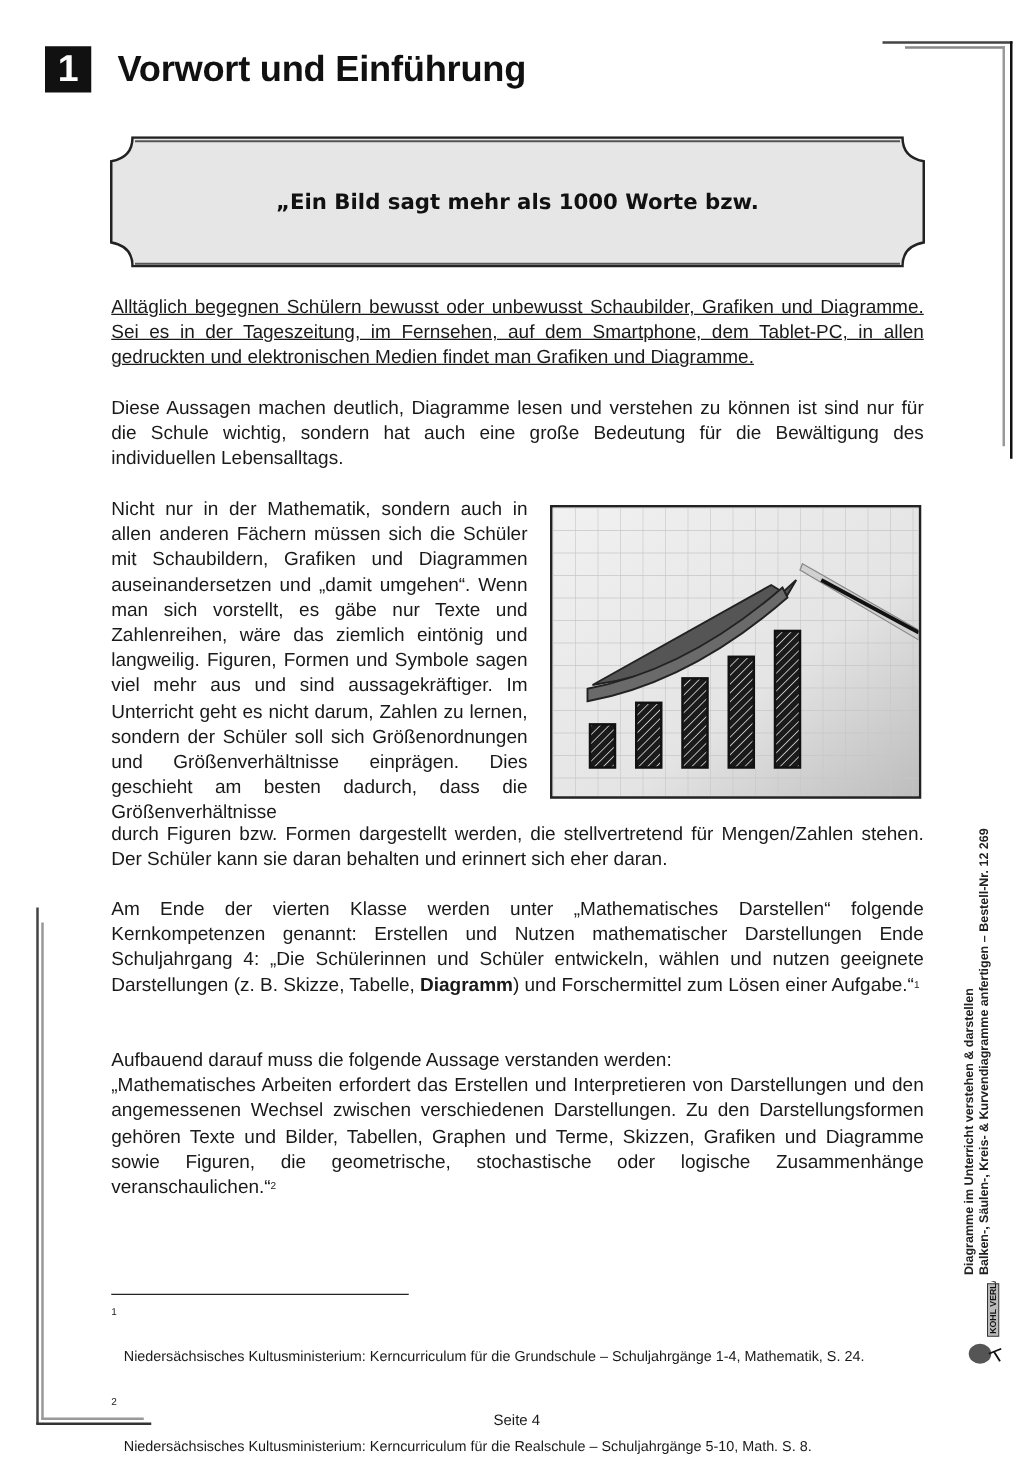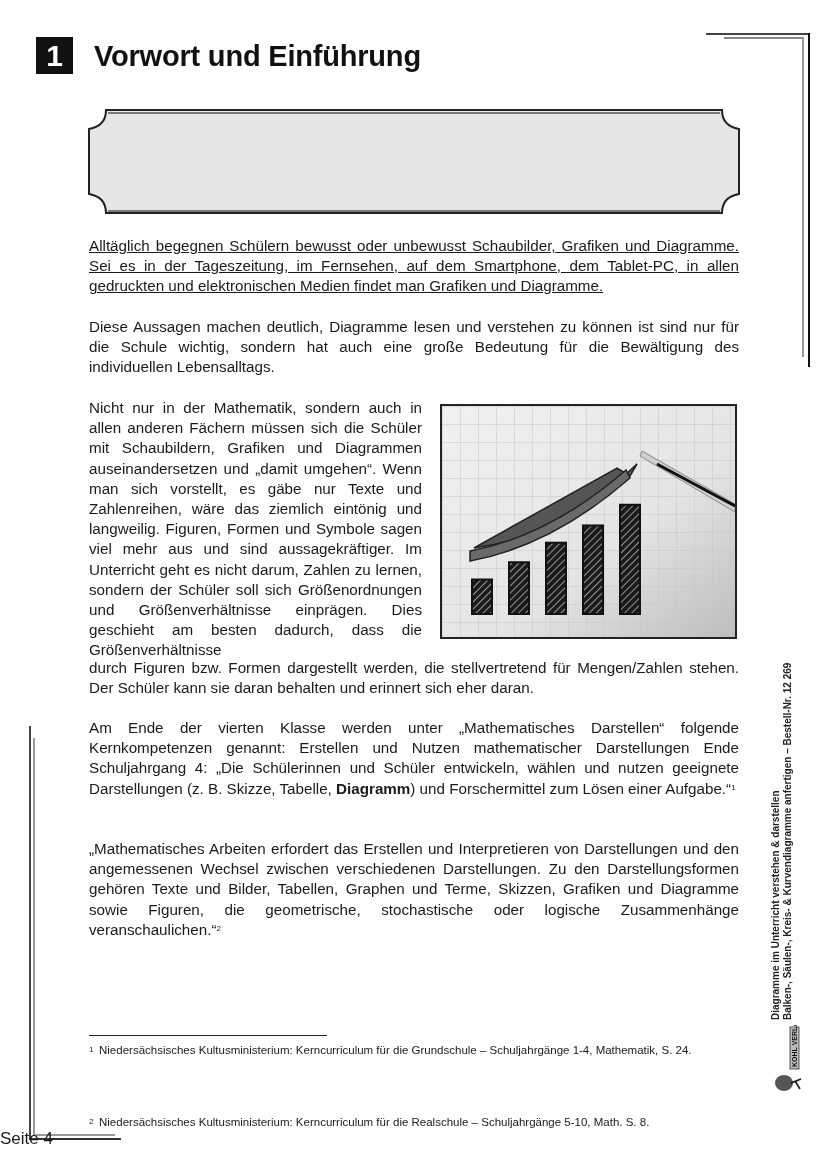--- a/index.html
+++ b/index.html
@@ -33,23 +33,23 @@
   sup { font-size: 8px; vertical-align: top; position: relative; top: -1px; }
 
   
   .figure { left: 440px; top: 404px; width: 297px; height: 235px; border: 2px solid #222;
     box-sizing: border-box; overflow: hidden; background: #e8e8e8; }
 
   
   .fn-rule { left: 89px; top: 1035px; width: 238px; height: 1px; background: #222; }
   .fn { left: 89px; font-size: 11.5px; line-height: 14px; color: #1a1a1a; }
   .fn .n { display: inline-block; width: 10px; font-size: 8px; vertical-align: top; }
-  .fn .t { display: inline-block; width: 640px; vertical-align: top; }
+  .fn .t { display: inline-block; width: 640px; vertical-align: top; margin-top: 36px; }
 
-  .page-num { left: 0; width: 827px; top: 1129px; font-size: 17px; color: #1a1a1a; }
+  .page-num { left: 0; width: 827px; top: 1129px; text-align: center; font-size: 12px; color: #1a1a1a; }
 
   
   .side { left: 770px; top: 650px; width: 50px; height: 370px; }
   .side-inner { position: absolute; left: 0; top: 370px; transform-origin: 0 0; transform: rotate(-90deg);
     width: 370px; font-size: 10px; font-weight: bold; line-height: 12px; color: #222; white-space: nowrap; }
   .logo { left: 773px; top: 1025px; width: 30px; height: 70px; }
 </style>
 </head>
 <body>
 
@@ -66,31 +66,33 @@
 <div class="abs chapter-num">1</div>
 <div class="abs chapter-title">Vorwort und Einführung</div>
 
 <div class="abs quote-box">
   <svg width="652" height="105" viewBox="0 0 652 105">
     <path d="M18,1 L634,1 Q634,17 651,20 L651,85 Q634,88 634,104 L18,104 Q18,88 1,85 L1,20 Q18,17 18,1 Z" fill="#e6e6e6" stroke="#222" stroke-width="2"></path>
     <path d="M20,4 L632,4" stroke="#555" stroke-width="1.5"></path>
     <path d="M20,102 L632,102" stroke="#555" stroke-width="1.5"></path>
   </svg>
   <div class="quote-text">
+    <div>„Ein Bild sagt mehr als 1000 Worte bzw.</div>
   </div>
 </div>
 
 <div class="abs para" style="top:236px;text-decoration:underline;">Alltäglich begegnen Schülern bewusst oder unbewusst Schaubilder, Grafiken und Diagramme. Sei es in der Tageszeitung, im Fernsehen, auf dem Smartphone, dem Tablet-PC, in allen gedruckten und elektronischen Medien findet man Grafiken und Diagramme.</div>
 <div class="abs para" style="top:317px;">Diese Aussagen machen deutlich, Diagramme lesen und verstehen zu können ist sind nur für die Schule wichtig, sondern hat auch eine große Bedeutung für die Bewältigung des individuellen Lebensalltags.</div>
 <div class="abs para para-narrow" style="top:398px;">Nicht nur in der Mathematik, sondern auch in allen anderen Fächern müssen sich die Schüler mit Schaubildern, Grafiken und Diagrammen auseinandersetzen und „damit umgehen“. Wenn man sich vorstellt, es gäbe nur Texte und Zahlenreihen, wäre das ziemlich eintönig und langweilig. Figuren, Formen und Symbole sagen viel mehr aus und sind aussagekräftiger. Im Unterricht geht es nicht darum, Zahlen zu lernen, sondern der Schüler soll sich Größenordnungen und Größenverhältnisse einprägen. Dies geschieht am besten dadurch, dass die Größenverhältnisse</div>
 <div class="abs para" style="top:658px;">durch Figuren bzw. Formen dargestellt werden, die stellvertretend für Mengen/Zahlen stehen. Der Schüler kann sie daran behalten und erinnert sich eher daran.</div>
 
 <div class="abs para" style="top:718px;"><span>Am Ende der vierten Klasse werden unter „Mathematisches Darstellen“ folgende Kernkompetenzen genannt: Erstellen und Nutzen mathematischer Darstellungen Ende Schuljahrgang 4: „Die Schülerinnen und Schüler entwickeln, wählen und nutzen geeignete Darstellungen (z. B. Skizze, Tabelle, </span><span class="b">Diagramm</span><span>) und Forschermittel zum Lösen einer Aufgabe.“</span><sup>1</sup></div>
 
 <div class="abs para" style="top:839px;">
+  <div>Aufbauend darauf muss die folgende Aussage verstanden werden:</div>
   <div><span>„Mathematisches Arbeiten erfordert das Erstellen und Interpretieren von Darstellungen und den angemessenen Wechsel zwischen verschiedenen Darstellungen. Zu den Darstellungsformen gehören Texte und Bilder, Tabellen, Graphen und Terme, Skizzen, Grafiken und Diagramme sowie Figuren, die geometrische, stochastische oder logische Zusammenhänge veranschaulichen.“</span><sup>2</sup></div>
 </div>
 
 <div class="abs figure">
   <svg width="293" height="231" viewBox="0 0 293 231">
     <defs>
       <linearGradient id="bg" x1="0" y1="0" x2="1" y2="1">
         <stop offset="0" stop-color="#f1f1f1"></stop>
         <stop offset="0.6" stop-color="#e4e4e4"></stop>
         <stop offset="1" stop-color="#bdbdbd"></stop>

